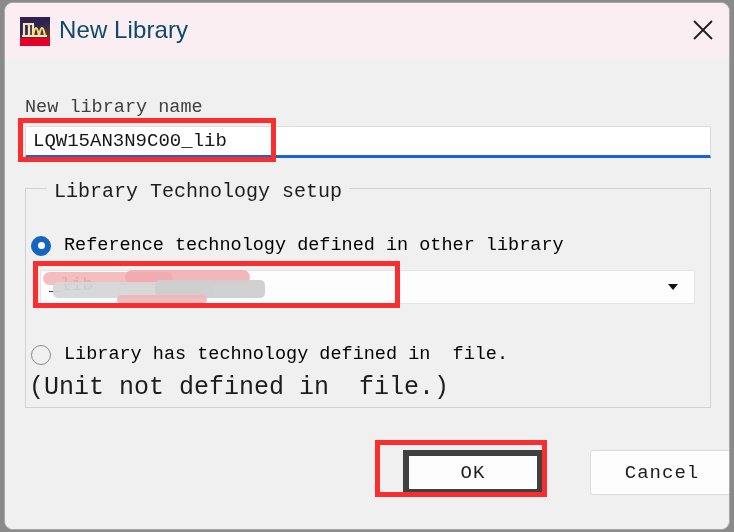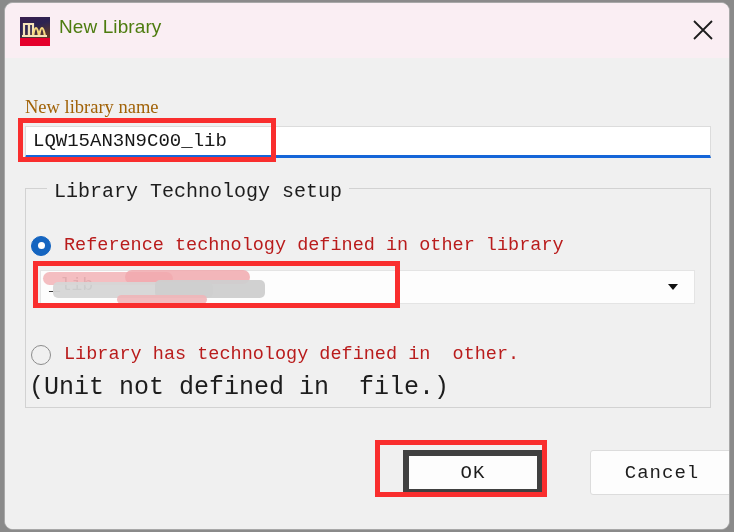--- a/index.html
+++ b/index.html
@@ -58,22 +58,22 @@
     height: 8px;
     background: #e4002b;
   }
   #app-icon svg { position: absolute; left: 0; top: 0; }
 
   #title-text {
     position: absolute;
     left: 54px;
     top: 13px;
     font-family: "Liberation Sans", sans-serif;
-    font-size: 19px;
-    color: #4d7c0f;
+    font-size: 24px;
+    color: #0c4a6e;
     letter-spacing: 0.1px;
     white-space: nowrap;
   }
   #close-button {
     position: absolute;
     right: 0px;
     top: 0px;
     width: 56px;
     height: 54px;
     border-top-right-radius: 8px;
@@ -85,23 +85,23 @@
     position: absolute;
     left: 0;
     top: 55px;
     width: 726px;
     height: 473px;
     background: #f0f0f0;
   }
 
   .lbl {
     position: absolute;
-    font-family: Liberation Serif, serif;
+    font-family: Liberation Mono, monospace;
     font-size: 18.5px;
-    color: #a16207;
+    color: #404040;
     white-space: pre;
   }
 
   #name-label { left: 20px; top: 39px; }
 
   #name-input {
     position: absolute;
     left: 20px;
     top: 68px;
     width: 686px;
@@ -170,21 +170,21 @@
     background: #ffffff;
   }
   .radio-outer.unchecked {
     background: #f0f0f0;
     border: 1.6px solid #8c8c8c;
   }
   .radio-label {
     margin-left: 13px;
     font-family: "Liberation Mono", monospace;
     font-size: 18.5px;
-    color: #b91c1c;
+    color: #000000;
     white-space: pre;
   }
 
   #radio-ref { left: 26px; top: 177px; }
   #radio-file { left: 26px; top: 286px; }
   #file-note {
     position: absolute;
     left: 24px;
     top: 315px;
     font-family: Liberation Mono, monospace;
@@ -336,21 +336,21 @@
       <div id="combo-arrow"></div>
     </div>
     <div class="smudge" id="smudge-pink-a"></div>
     <div class="smudge" id="smudge-pink-b"></div>
     <div class="smudge" id="smudge-gray-a"></div>
     <div class="smudge" id="smudge-gray-b"></div>
     <div class="smudge" id="smudge-pink-c"></div>
 
     <div class="radio-row" id="radio-file">
       <div class="radio-outer unchecked"></div>
-      <div class="radio-label">Library has technology defined in  other.</div>
+      <div class="radio-label">Library has technology defined in  file.</div>
     </div>
 
     <div id="file-note">(Unit not defined in  file.)</div>
 
     <div class="btn" id="ok-button">OK</div>
     <div class="btn" id="cancel-button">Cancel</div>
 
   </div>
 </div>
 

